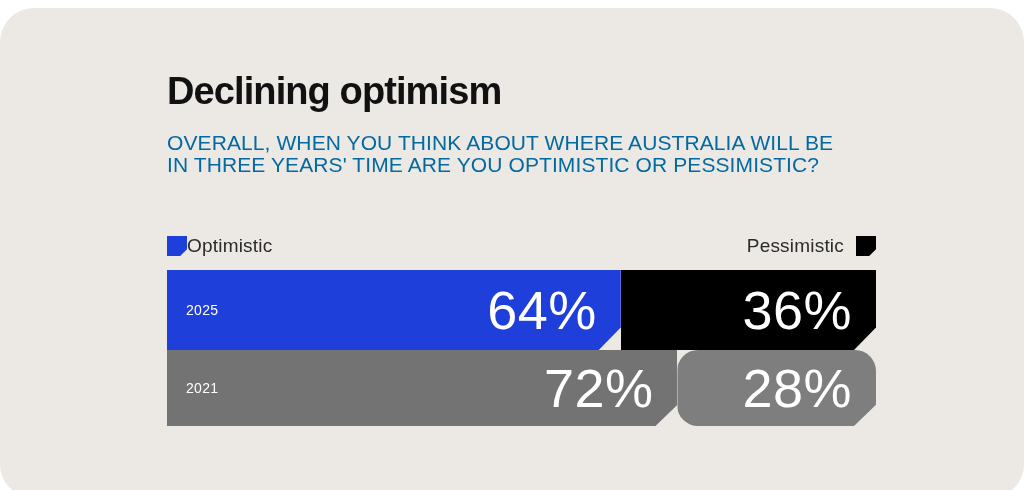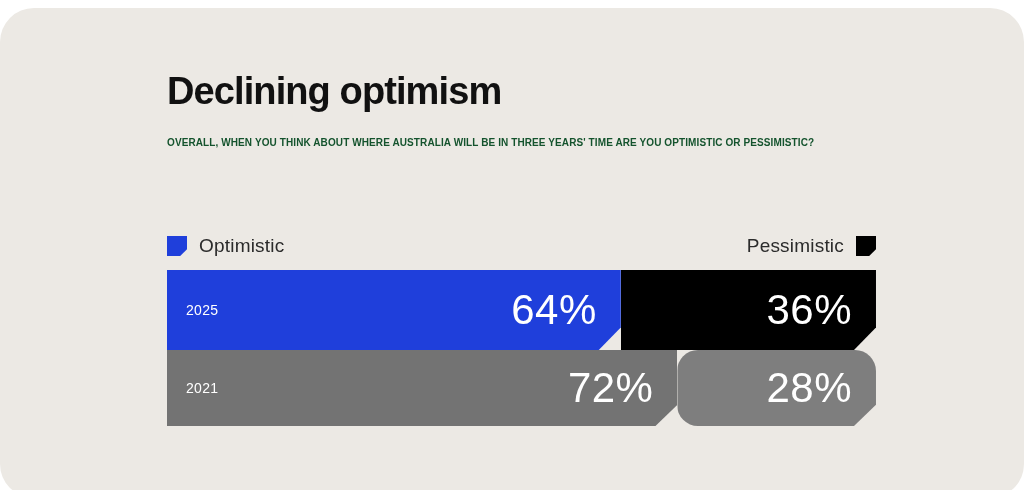--- a/index.html
+++ b/index.html
@@ -34,25 +34,25 @@
     letter-spacing: -0.9px;
     color: #111111;
     white-space: nowrap;
   }
 
   #subtitle {
     position: absolute;
     left: 167px;
     top: 124px;
     width: 690px;
-    font-size: 10px;
-    font-weight: bold;
+    font-size: 21px;
+    font-weight: normal;
     letter-spacing: 0.1px;
     line-height: 22px;
-    color: #14532d;
+    color: #0369a1;
     text-transform: uppercase;
   }
 
   
   #legend {
     position: absolute;
     left: 167px;
     top: 222px;
     width: 709px;
     height: 32px;
@@ -72,21 +72,21 @@
     height: 20px;
     flex: 0 0 auto;
     
     clip-path: polygon(0 0, 100% 0, 100% 66%, 66% 100%, 0 100%);
   }
   .legend-label {
     font-size: 19px;
     color: #2b2b2b;
     letter-spacing: 0.2px;
   }
-  .legend-left .legend-label  { margin-left: 12px; }
+  .legend-left .legend-label  { }
   .legend-right .legend-label { margin-right: 12px; }
 
   
   #bars {
     position: absolute;
     left: 167px;
     top: 262px;
     width: 709px;
   }
   .bar-row {
@@ -101,21 +101,21 @@
     box-sizing: border-box;
     
     clip-path: polygon(0 0, 100% 0, 100% 72%, calc(100% - 22px) 100%, 0 100%);
   }
   .seg-left  { justify-content: flex-start; }
   .seg-value {
     position: absolute;
     right: 24px;
     bottom: 50%;
     transform: translateY(50%);
-    font-size: 42px;
+    font-size: 54px;
     font-weight: 300;
     color: #ffffff;
     letter-spacing: 0.5px;
     line-height: 1;
   }
   .seg-year {
     margin-left: 19px;
     font-size: 14px;
     font-weight: 400;
     color: #ffffff;

